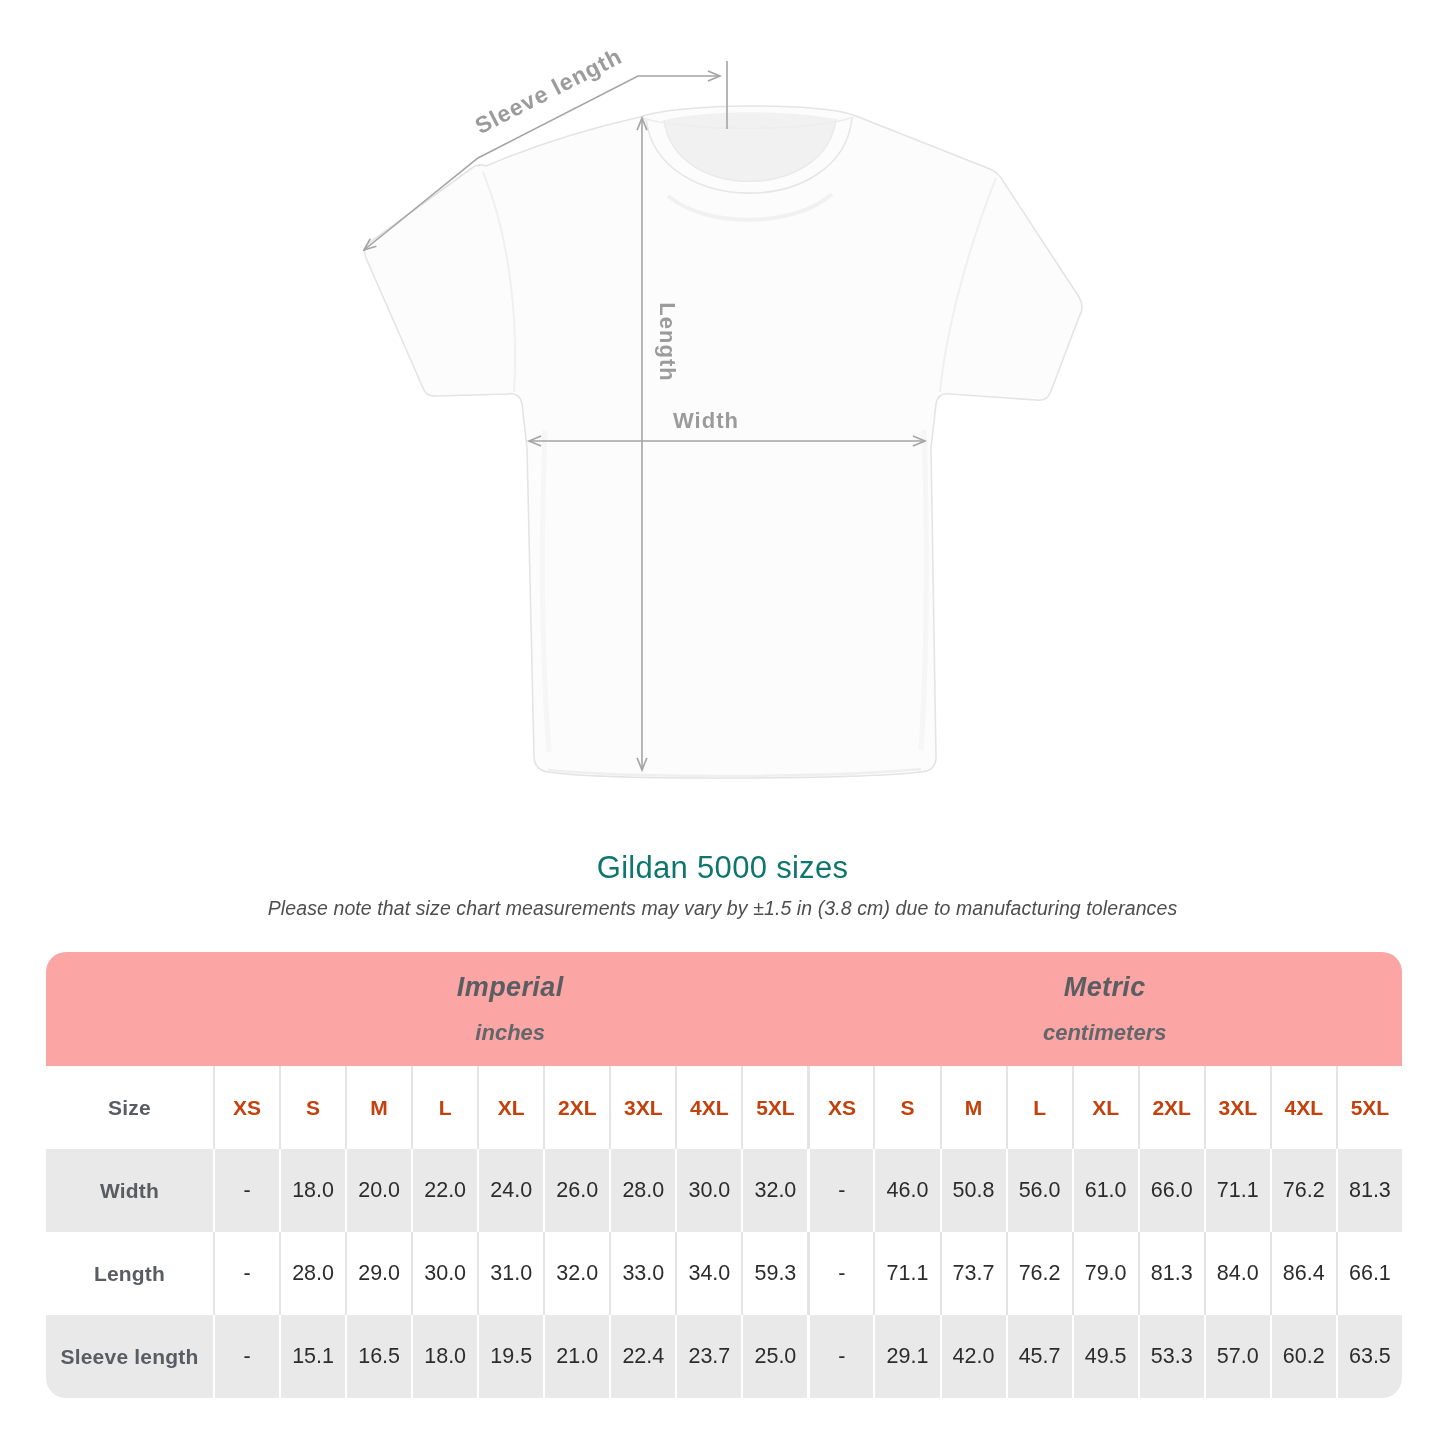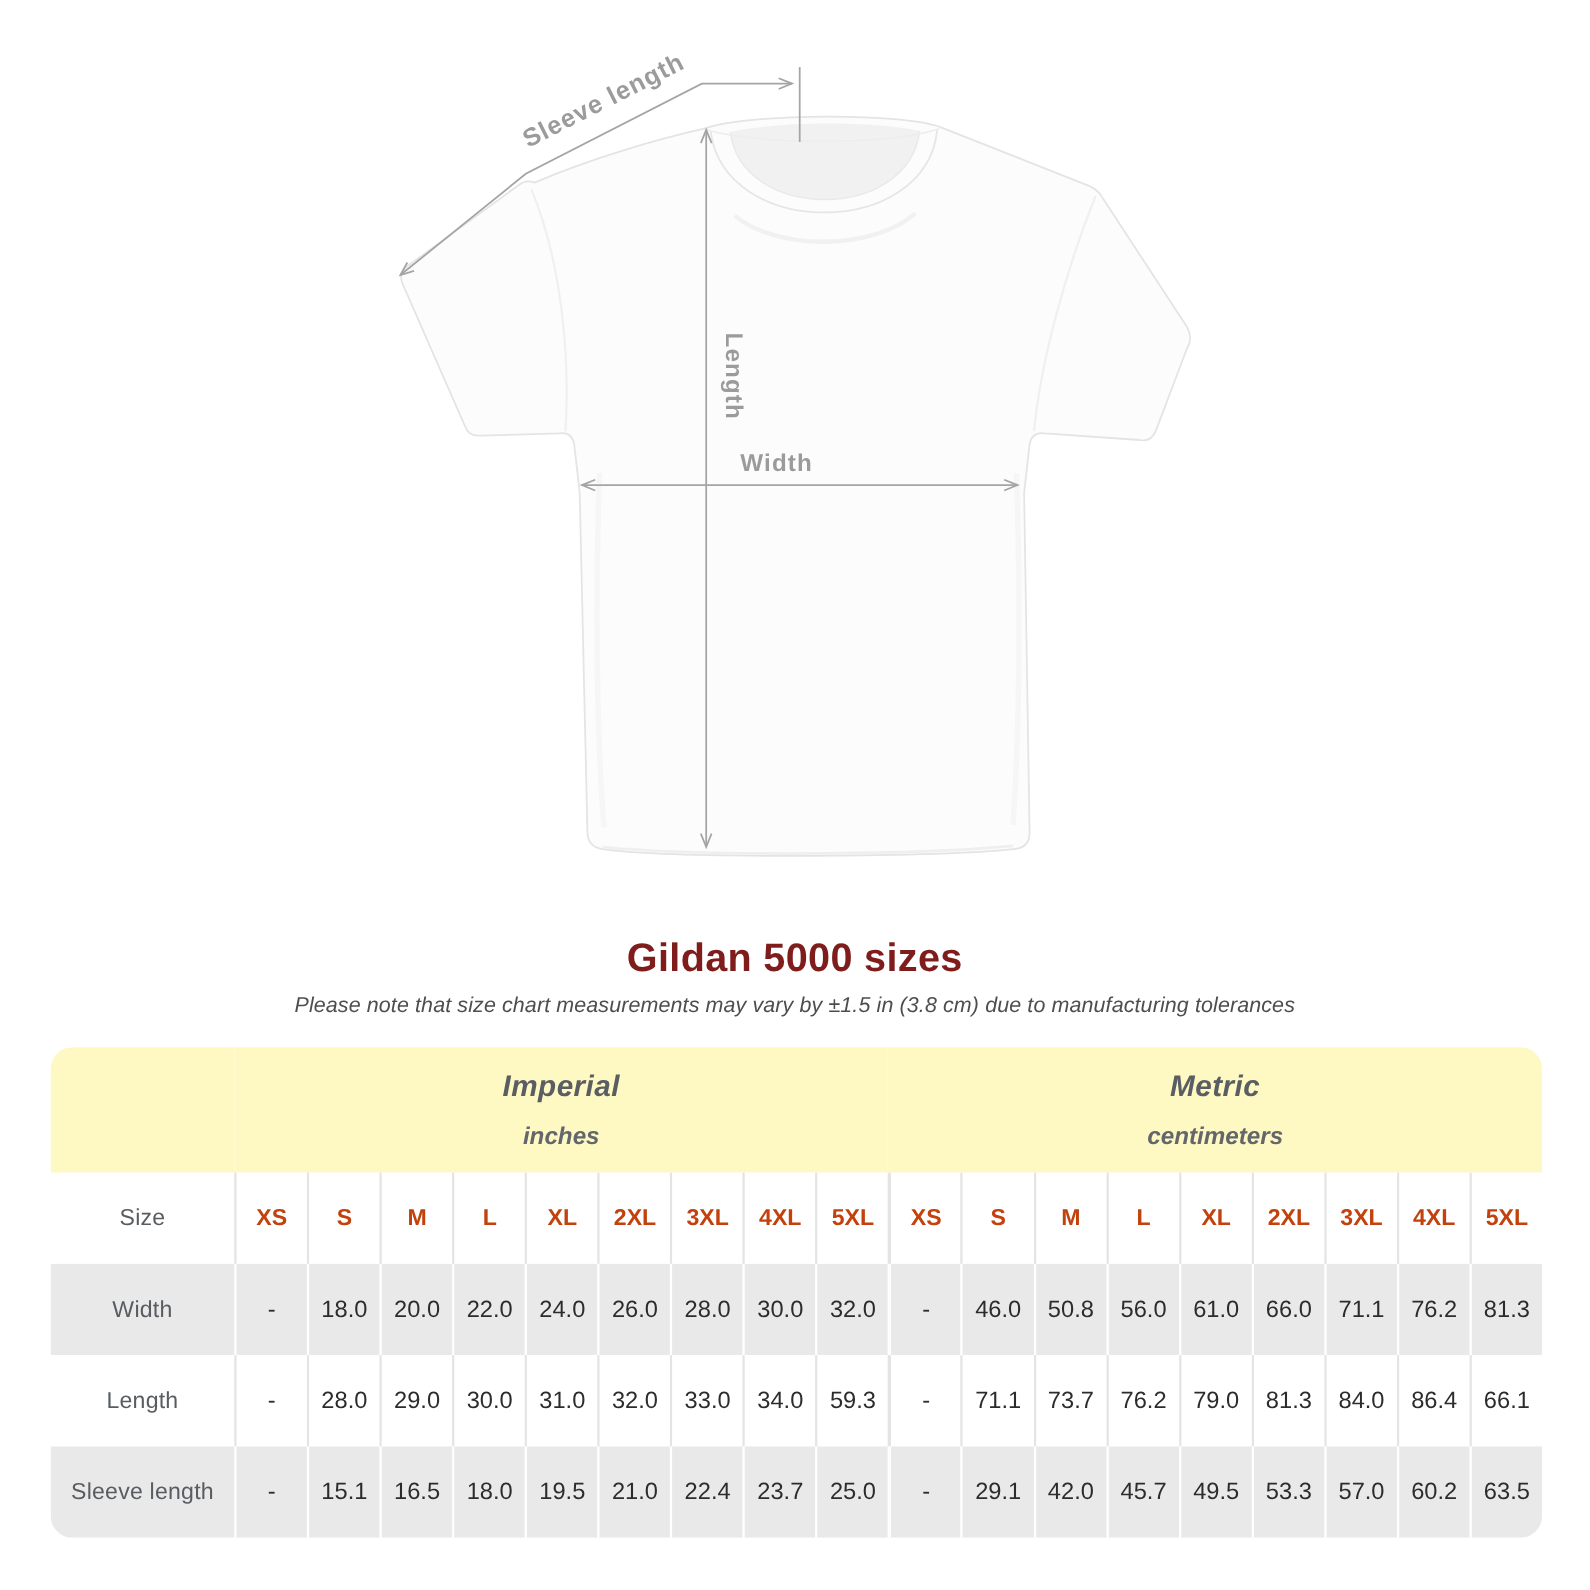--- a/index.html
+++ b/index.html
@@ -3,39 +3,39 @@
 <meta charset="utf-8">
 <style>
   html,body{margin:0;padding:0;background:#ffffff;}
   body{
     width:1445px;height:1445px;position:relative;overflow:hidden;
     font-family:"Liberation Sans","DejaVu Sans",sans-serif;
   }
   .hero{position:absolute;top:0;left:0;}
   .titleblock{position:absolute;top:850px;left:0;width:1445px;text-align:center;}
   .main-title{
-    margin:0;font-size:36px;font-weight:bold;color:#7f1d1d;letter-spacing:.3px;
+    margin:0;font-size:31px;font-weight:normal;color:#0f766e;letter-spacing:.3px;
   }
   .subtitle{
     margin:11px 0 0 0;font-size:19.5px;font-style:italic;color:#4e4e4e;letter-spacing:.1px;
   }
   .tablewrap{
     position:absolute;top:952px;left:46px;width:1356px;height:446px;
     border-radius:20px;overflow:hidden;background:#ffffff;
   }
   table{width:100%;height:100%;border-collapse:separate;border-spacing:0;table-layout:fixed;}
   col.labelcol{width:167px;}
   tr.band-row{height:114px;}
-  tr.band-row th{background:#fef9c3;vertical-align:middle;padding:0;}
+  tr.band-row th{background:#fca5a5;vertical-align:middle;padding:0;}
   .gname{font-size:27px;font-weight:bold;font-style:italic;color:#5a5e62;letter-spacing:.4px;}
   .gunit{font-size:22px;font-style:italic;color:#63676b;margin-top:17px;}
   thead tr.white{height:83px;}
   tbody tr{height:83px;}
   th,td{text-align:center;vertical-align:middle;padding:0;}
-  th.rowlabel{font-size:21px;font-weight:normal;color:#595d61;letter-spacing:.2px;}
+  th.rowlabel{font-size:21px;font-weight:bold;color:#595d61;letter-spacing:.2px;}
   tr.white th.sizecell{font-size:21px;font-weight:bold;color:#c2410c;}
   td{font-size:21.5px;font-weight:normal;color:#2c2c2c;}
   
   tr.white > th + th, tr.white > th + td, tr.white > td + td{border-left:2px solid #e4e4e4;}
   tr.gray  > th + th, tr.gray  > th + td, tr.gray  > td + td{border-left:2px solid #ffffff;}
   tr.gray th, tr.gray td{background:#e9e9e9;}
   tr.white th, tr.white td{background:#ffffff;}
   tr.white > .gdiv{border-left-width:3px;}
   tr.gray  > .gdiv{border-left-width:3px;}
 </style>

